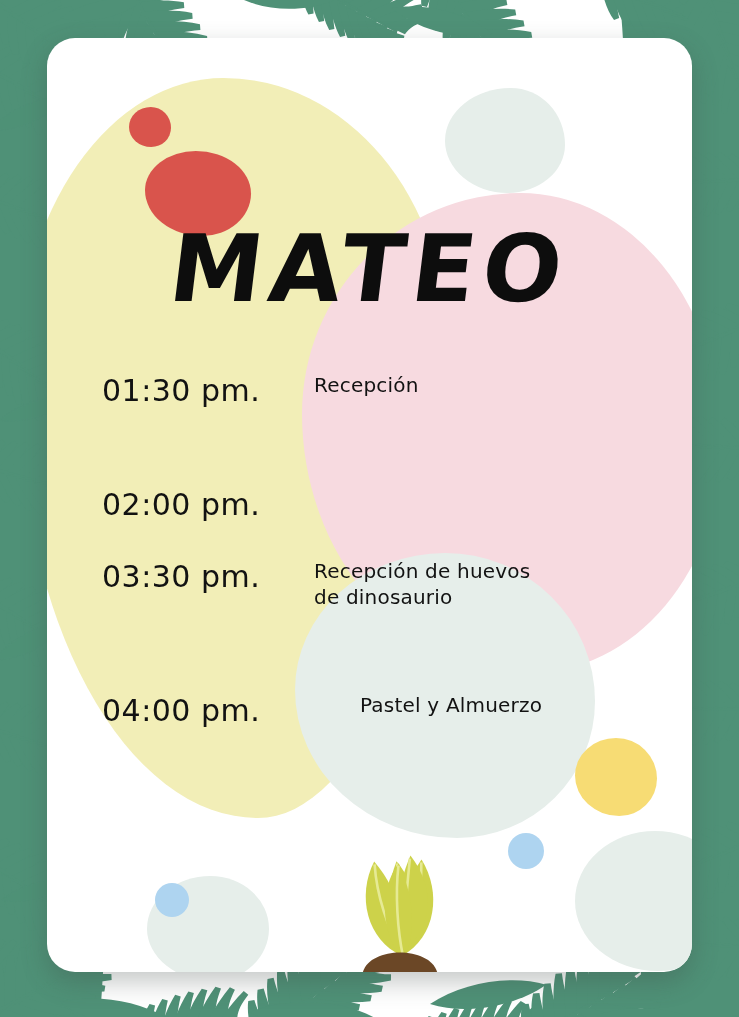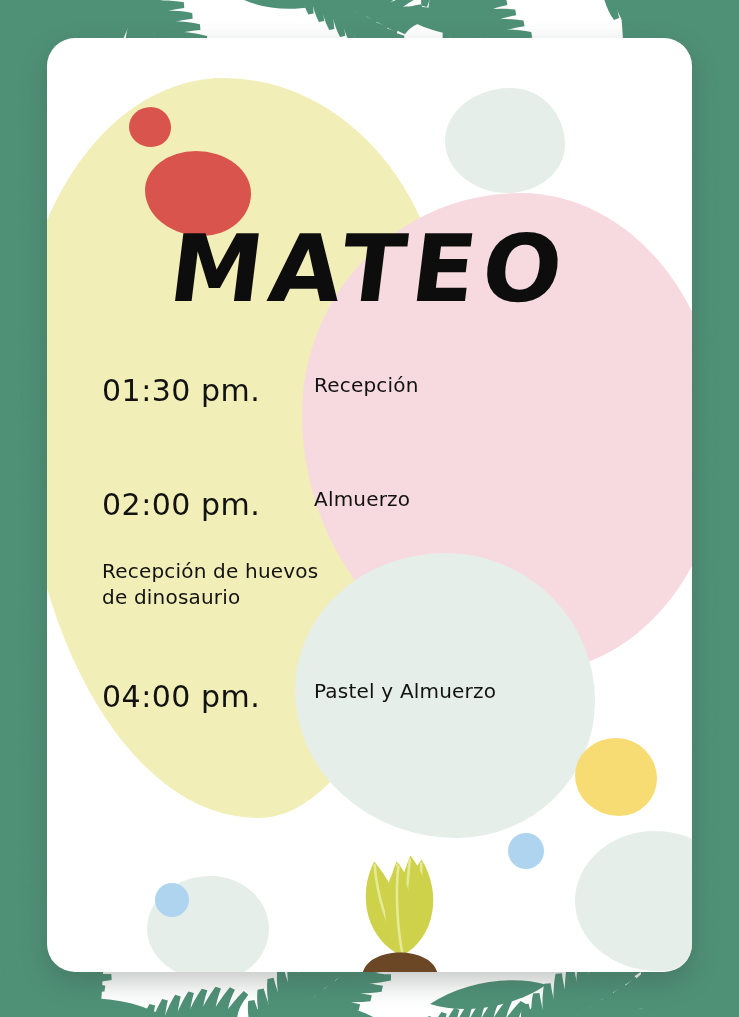--- a/index.html
+++ b/index.html
@@ -141,21 +141,21 @@
   .row {
     display: flex;
     align-items: flex-start;
     position: absolute;
     left: 0;
     width: 100%;
   }
   .row-1 { top: 30px; }
   .row-2 { top: 144px; }
   .row-3 { top: 216px; }
-  .row-4 { top: 336px; }
+  .row-4 { top: 350px; gap: 46px; }
 
   .time {
     width: 212px;
     flex: none;
     font-family: "DejaVu Sans", sans-serif;
     font-size: 30px;
     font-weight: 400;
     color: #121212;
     letter-spacing: 0.5px;
     white-space: nowrap;
@@ -384,24 +384,24 @@
 
     <div id="schedule">
 
       <div class="row row-1">
         <span class="time">01:30 pm.</span>
         <span class="activity">Recepción</span>
       </div>
 
       <div class="row row-2">
         <span class="time">02:00 pm.</span>
-        <span class="activity">Almuerzo</span>
       </div>
 
       <div class="row row-3">
+        <span class="time">03:30 pm.</span>
         <span class="activity">Recepción de huevos
 de dinosaurio</span>
       </div>
 
       <div class="row row-4">
         <span class="time">04:00 pm.</span>
         <span class="activity">Pastel y Almuerzo</span>
       </div>
 
     </div>

